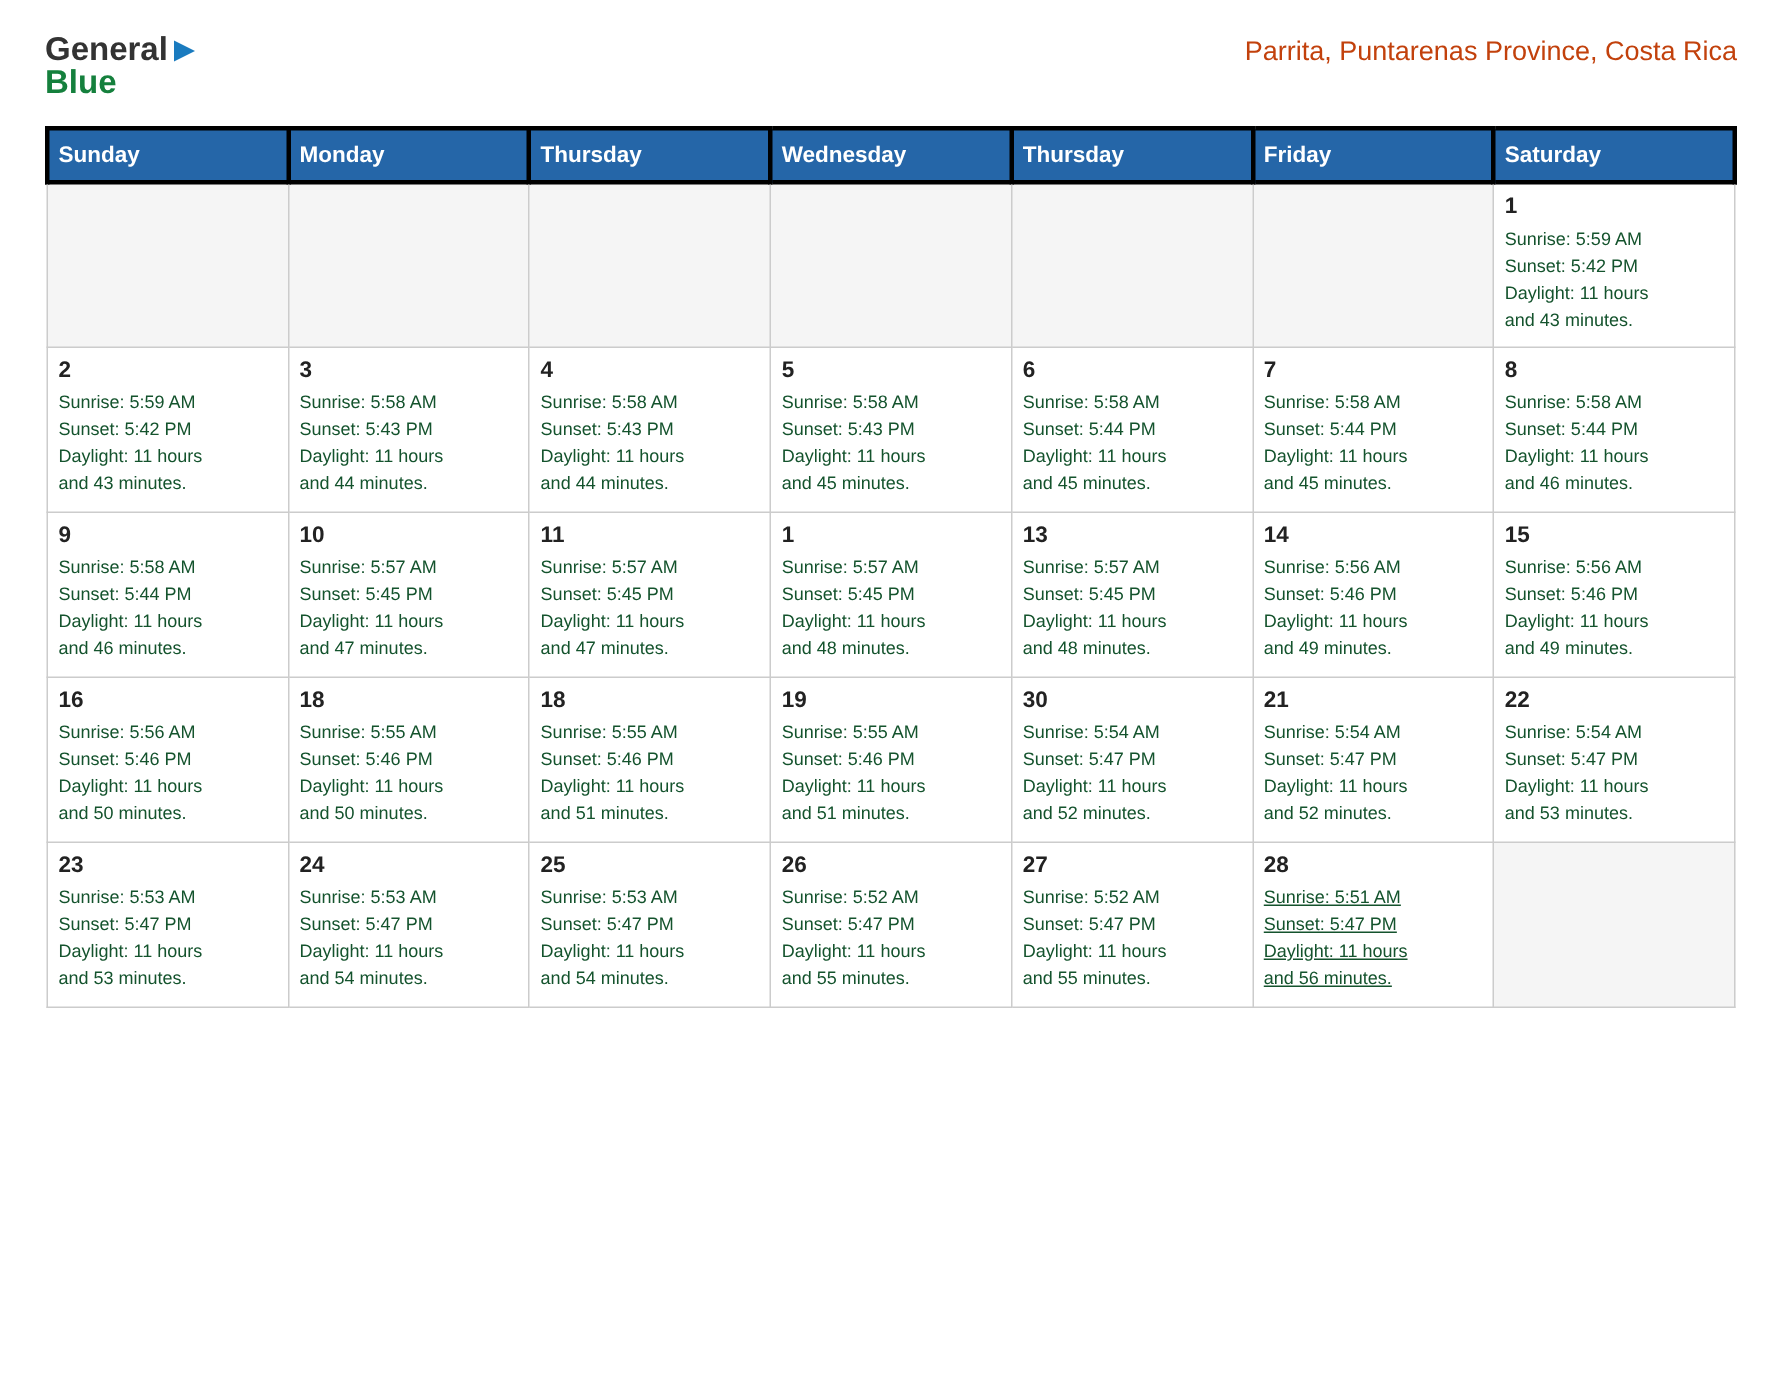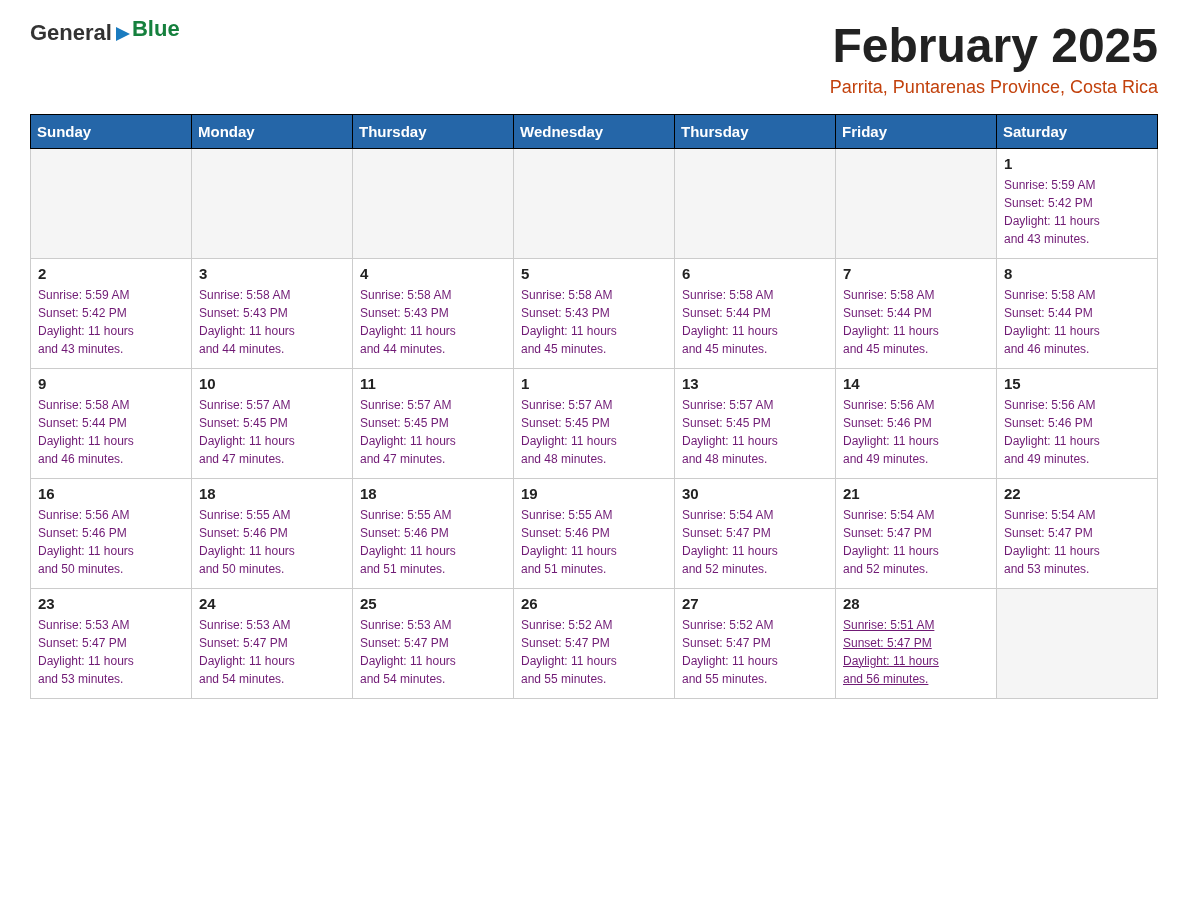--- a/index.html
+++ b/index.html
@@ -10,21 +10,21 @@
       color: #222;
     }
     .header {
       display: flex;
       justify-content: space-between;
       align-items: flex-start;
       margin-bottom: 16px;
     }
     .logo {
       display: flex;
-      flex-direction: row;
+      flex-direction: column;
       align-items: flex-start;
     }
     .logo-text-general {
       font-size: 22px;
       font-weight: bold;
       color: #333;
     }
     .logo-text-blue {
       font-size: 22px;
       font-weight: bold;
@@ -50,21 +50,21 @@
       border-collapse: collapse;
       table-layout: fixed;
     }
     .calendar-table thead tr th {
       background-color: #2566a8;
       color: #fff;
       font-size: 15px;
       font-weight: bold;
       padding: 8px 6px;
       text-align: left;
-      border: 1px solid #000000;
+      border: 3px solid #000000;
     }
     .calendar-table tbody tr td {
       vertical-align: top;
       border: 1px solid #ccc;
       padding: 6px 7px;
       font-size: 12px;
       color: #333;
       height: 110px;
       background: #fff;
     }
@@ -73,21 +73,21 @@
     }
     .day-number {
       font-size: 15px;
       font-weight: bold;
       color: #222;
       display: block;
       margin-bottom: 4px;
     }
     .day-info {
       font-size: 12px;
-      color: #701a75;
+      color: #14532d;
       line-height: 1.5;
     }
     .logo-row {
       display: flex;
       align-items: center;
     }
   </style>
 </head>
 <body>
 
@@ -95,21 +95,20 @@
   <div class="logo">
     <div class="logo-row">
       <span class="logo-text-general">General</span>
       <svg width="18" height="18" viewBox="0 0 18 18" style="margin-left:2px;margin-top:2px;">
         <polygon points="2,16 16,9 2,2" fill="#1a7bbf"></polygon>
       </svg>
     </div>
     <span class="logo-text-blue">Blue</span>
   </div>
   <div class="title-section">
-    <div class="calendar-title">February 2025</div>
     <div class="calendar-subtitle">Parrita, Puntarenas Province, Costa Rica</div>
   </div>
 </div>
 
 <table class="calendar-table">
   <thead>
     <tr>
     <th>Sunday</th>
         <th>Monday</th>
         <th>Thursday</th>

